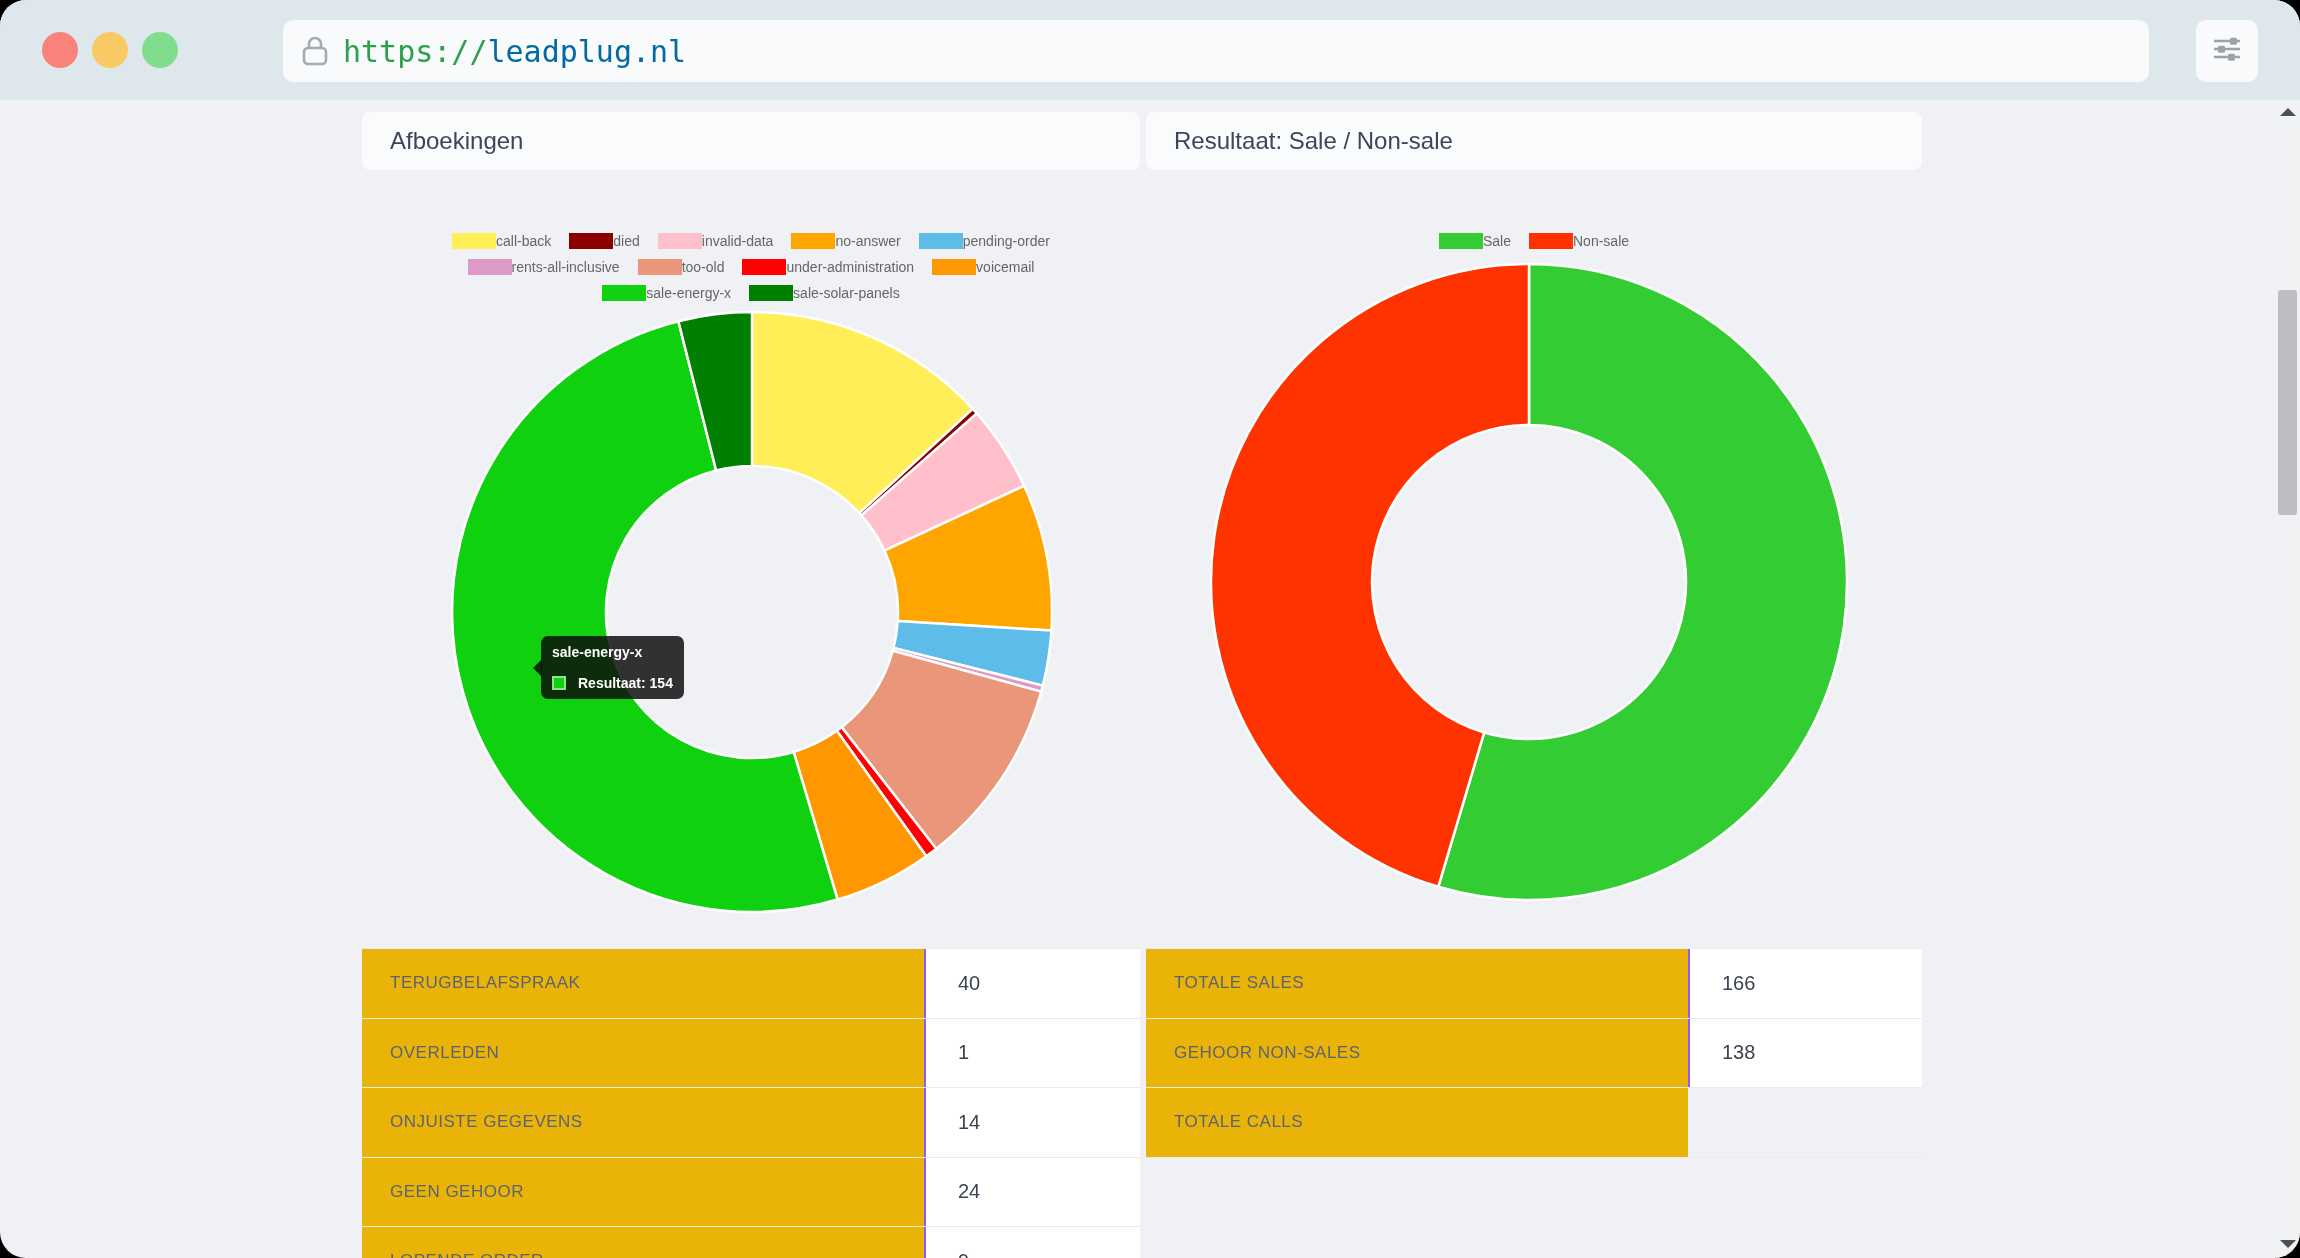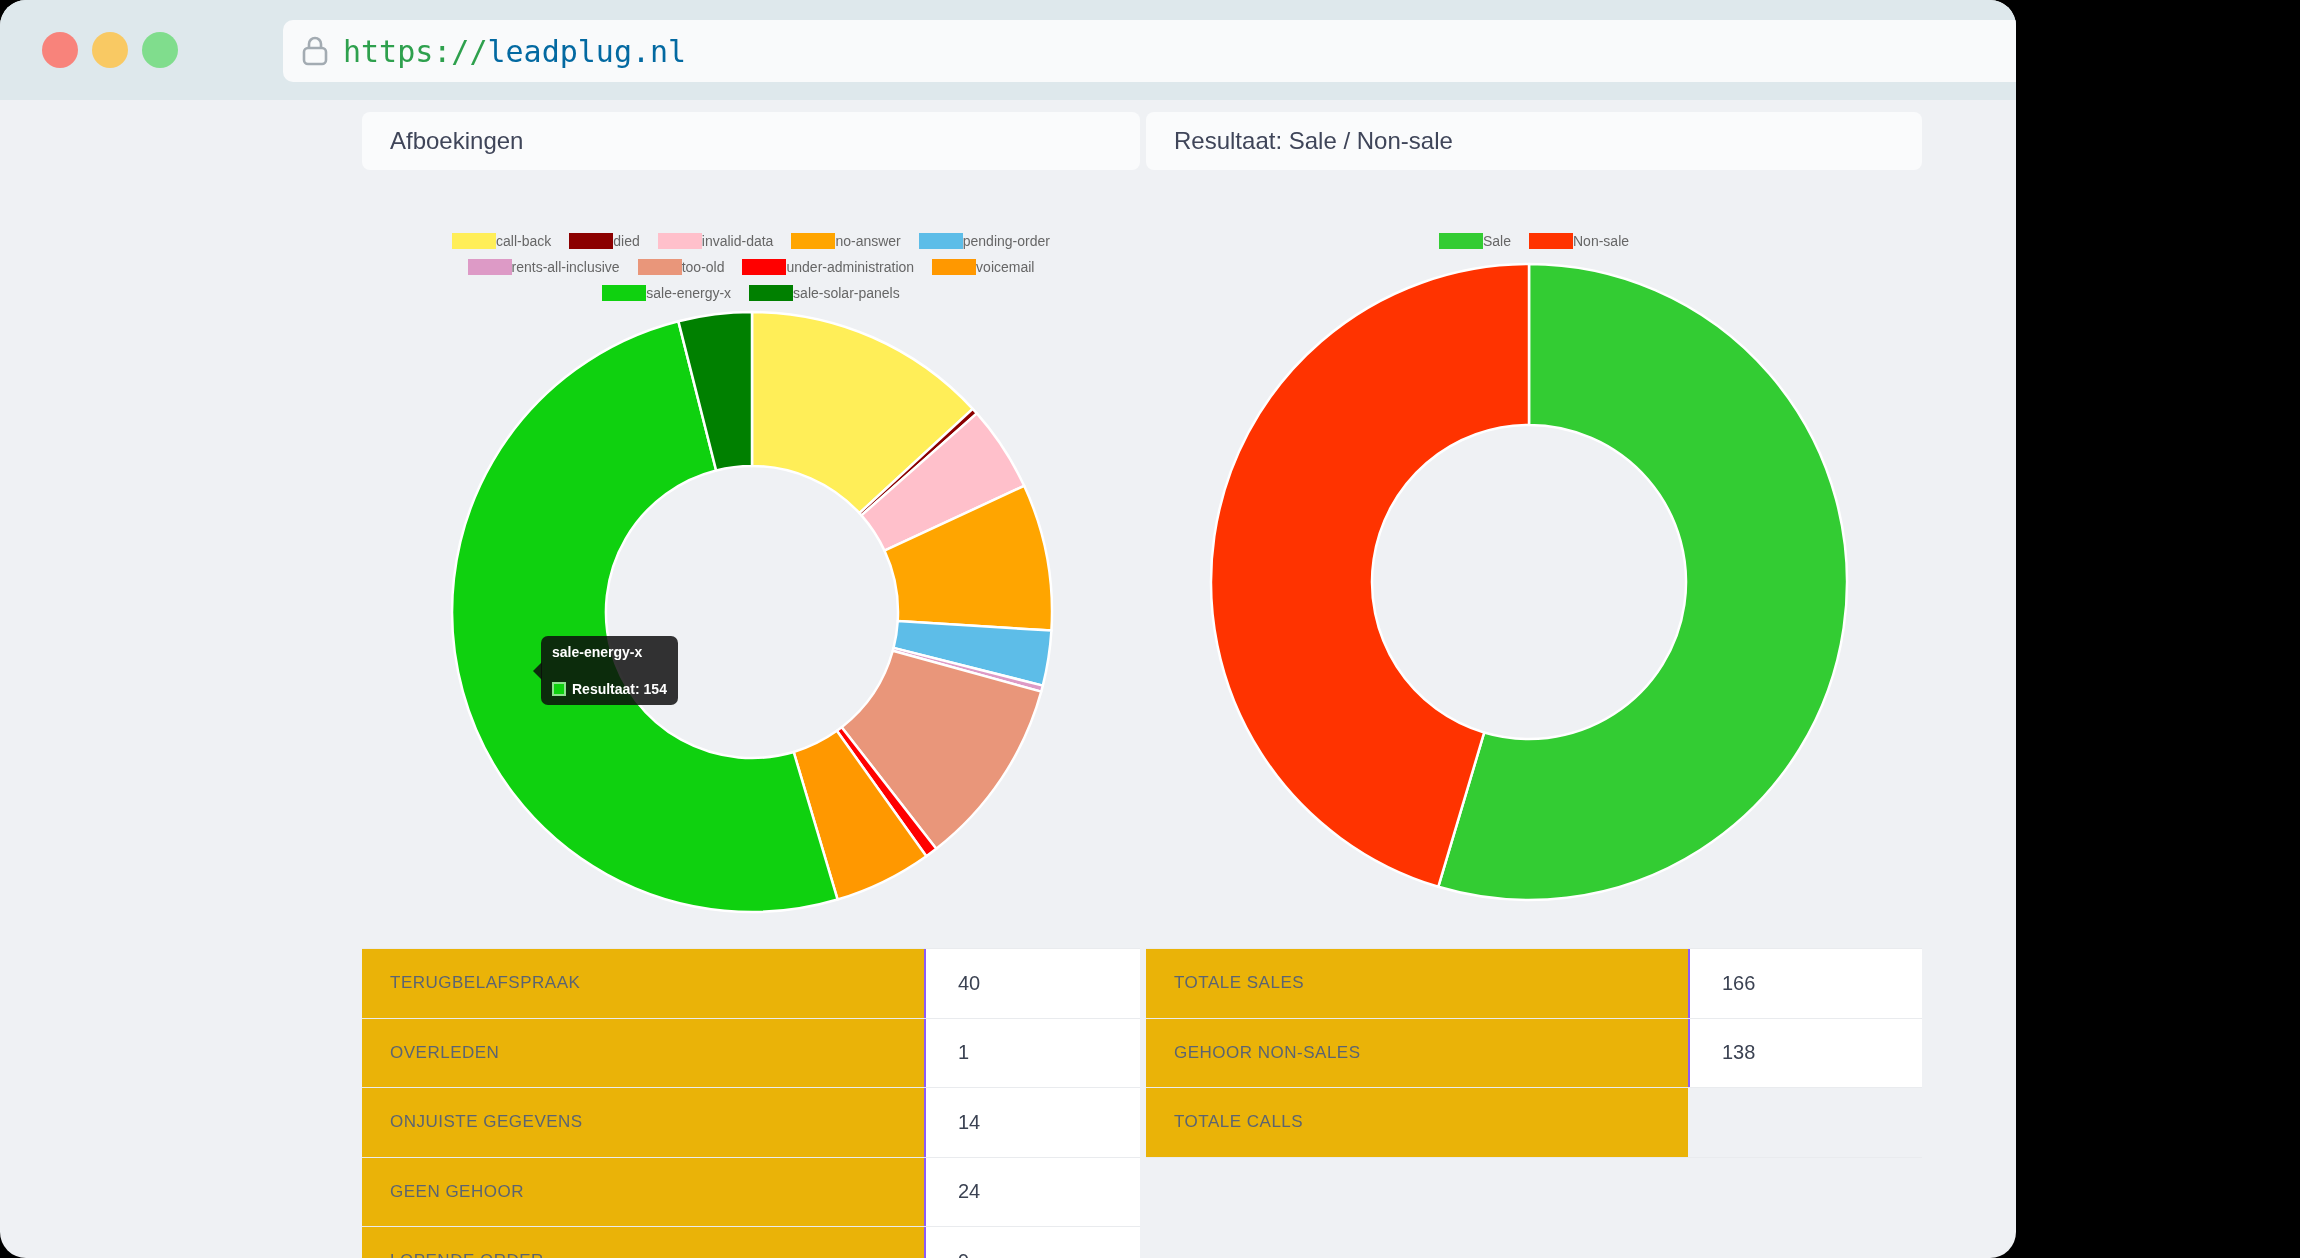--- a/index.html
+++ b/index.html
@@ -1,18 +1,18 @@
 <!DOCTYPE html>
 <html><head>
 <meta charset="utf-8">
 <style>
   html,body{margin:0;padding:0;background:#000;}
   *{box-sizing:border-box;}
   .window{
-    position:relative;width:2016px;height:1258px;background:#eff1f4;
+    position:relative;width:2300px;height:1258px;background:#eff1f4;
     border-radius:26px;overflow:hidden;
     font-family:"Liberation Sans", sans-serif;
   }
   
   .chrome{position:absolute;left:0;top:0;width:2300px;height:100px;background:#dee8ec;}
   .traffic{position:absolute;top:32px;width:36px;height:36px;border-radius:50%;}
   .t-red{left:42px;background:#f8837b;}
   .t-yellow{left:92px;background:#f9c963;}
   .t-green{left:142px;background:#80dd8d;}
   .urlbar{
@@ -50,21 +50,21 @@
   .tooltip{
     position:absolute;left:541px;top:636px;background:rgba(12,12,12,0.84);
     border-radius:7px;padding:8px 11px;color:#fff;z-index:5;
   }
   .tooltip .caret{
     position:absolute;left:-8px;top:50%;transform:translateY(-50%);
     width:0;height:0;border-top:9px solid transparent;border-bottom:9px solid transparent;
     border-right:9px solid rgba(12,12,12,0.84);
   }
   .tooltip-title{font-size:14px;font-weight:bold;white-space:nowrap;}
-  .tooltip-body{display:flex;align-items:center;gap:6px;margin-top:21px;font-size:14px;font-weight:bold;white-space:nowrap;}
+  .tooltip-body{display:flex;align-items:center;gap:12px;margin-top:15px;font-size:14px;font-weight:bold;white-space:nowrap;}
   .tooltip-swatch{width:14px;height:14px;display:inline-block;border:2px solid #8fe08f;}
   
   .data-table{position:absolute;top:948px;border-top:1px solid #e9ebee;}
   .dt-left{left:362px;width:778px;}
   .dt-right{left:1146px;width:776px;}
   .t-row{display:flex;height:69.5px;border-bottom:1px solid #e9ebee;}
   .t-label{
     background:#eab308;display:flex;align-items:center;padding-left:28px;
     font-size:17px;color:#5b6472;letter-spacing:0.5px;
   }

